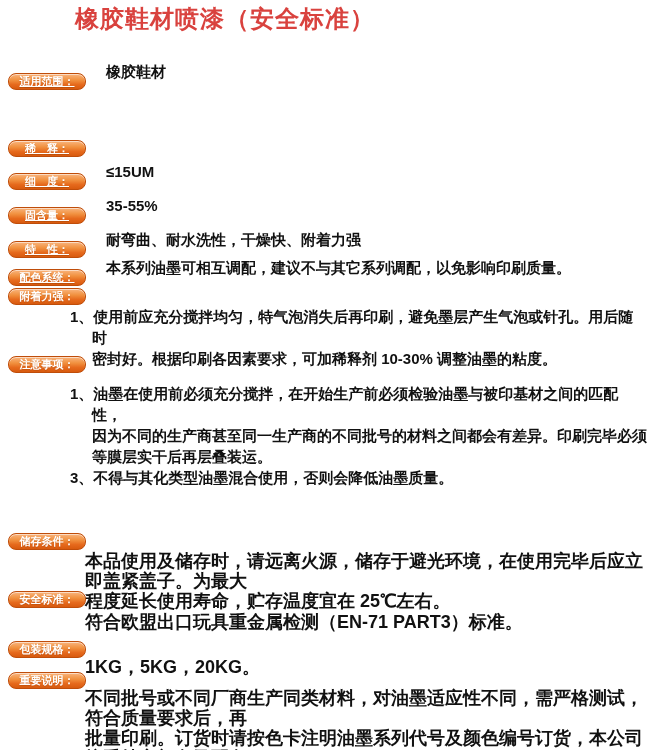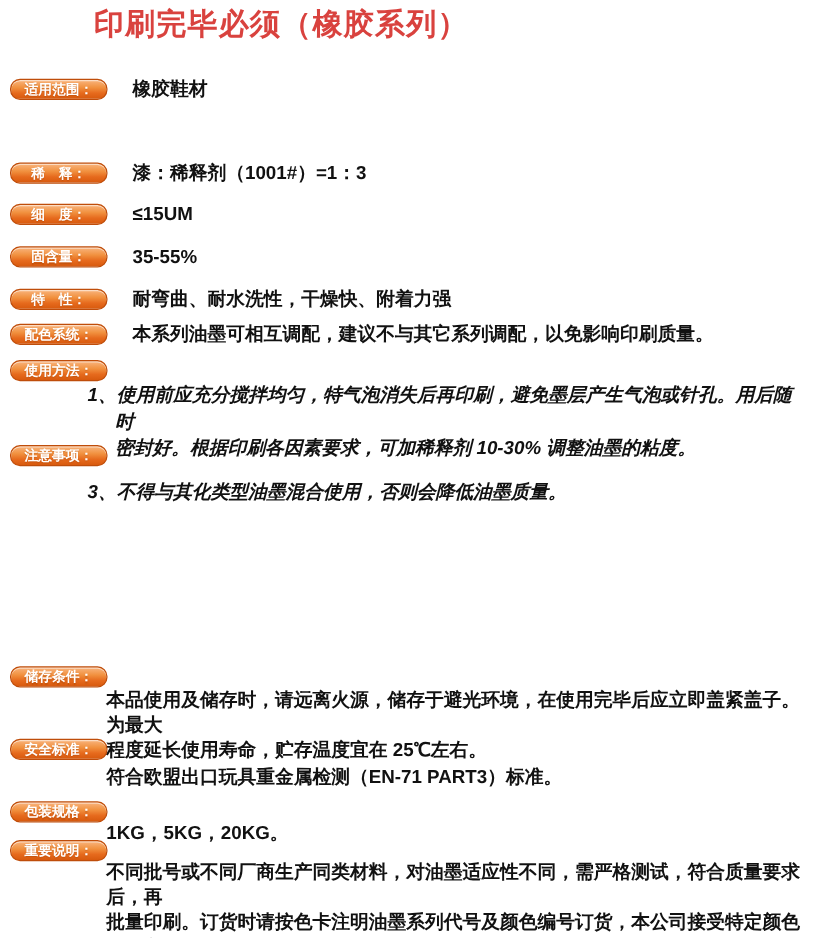--- a/index.html
+++ b/index.html
@@ -39,66 +39,64 @@
     font-weight: bold;
     white-space: nowrap;
     text-shadow: 0 1px 1px rgba(150,60,0,0.4);
   }
   .row {
     position: absolute;
     left: 8px;
     display: flex;
     align-items: flex-start;
   }
-  .row .badge { margin-top: 1px; }
+  .row .badge { margin-top: 11px; text-decoration: underline; }
   .row-text {
     margin-left: 20px;
     font-size: 15px;
     line-height: 19px;
     white-space: nowrap;
   }
   .abs-badge { position: absolute; left: 8px; }
   .list {
     position: absolute;
     left: 70px;
     width: 578px;
     font-size: 15px;
     line-height: 21px;
   }
   .list-item {
     padding-left: 22px;
     text-indent: -22px;
     white-space: pre-line;
-    font-style: italic;
   }
   .para {
     position: absolute;
     left: 85px;
     width: 563px;
-    font-size: 15px;
+    font-size: 18px;
     line-height: 20px;
     white-space: pre-line;
   }
 </style>
 </head>
 <body>
 
 <div class="page">
 
-  <div class="page-title">印刷完毕必须（橡胶系列）</div>
+  <div class="page-title">橡胶鞋材喷漆（安全标准）</div>
 
   <div class="row" style="top:62px">
     <span class="badge">适用范围：</span>
     <span class="row-text">橡胶鞋材</span>
   </div>
 
 
   <div class="row" style="top:129px">
     <span class="badge">稀　释：</span>
-    <span class="row-text">漆：稀释剂（1001#）=1：3</span>
   </div>
 
   <div class="row" style="top:162px">
     <span class="badge">细　度：</span>
     <span class="row-text">≤15UM</span>
   </div>
 
   <div class="row" style="top:196px">
     <span class="badge">固含量：</span>
     <span class="row-text">35-55%</span>
@@ -107,28 +105,31 @@
   <div class="row" style="top:230px">
     <span class="badge">特　性：</span>
     <span class="row-text">耐弯曲、耐水洗性，干燥快、附着力强</span>
   </div>
 
   <div class="row" style="top:258px">
     <span class="badge">配色系统：</span>
     <span class="row-text">本系列油墨可相互调配，建议不与其它系列调配，以免影响印刷质量。</span>
   </div>
 
-  <span class="badge abs-badge" style="top:288px">使用方法：</span>
+  <span class="badge abs-badge" style="top:288px">附着力强：</span>
   <div class="list" style="top:306px">
     <div class="list-item">1、使用前应充分搅拌均匀，特气泡消失后再印刷，避免墨层产生气泡或针孔。用后随时
 密封好。根据印刷各因素要求，可加稀释剂 10-30% 调整油墨的粘度。</div>
   </div>
 
   <span class="badge abs-badge" style="top:356px">注意事项：</span>
   <div class="list" style="top:383px">
+    <div class="list-item">1、油墨在使用前必须充分搅拌，在开始生产前必须检验油墨与被印基材之间的匹配性，
+因为不同的生产商甚至同一生产商的不同批号的材料之间都会有差异。印刷完毕必须
+等膜层实干后再层叠装运。</div>
     <div class="list-item">3、不得与其化类型油墨混合使用，否则会降低油墨质量。</div>
   </div>
 
   <span class="badge abs-badge" style="top:533px">储存条件：</span>
   <div class="para" style="top:551px">本品使用及储存时，请远离火源，储存于避光环境，在使用完毕后应立即盖紧盖子。为最大
 程度延长使用寿命，贮存温度宜在 25℃左右。</div>
 
   <span class="badge abs-badge" style="top:591px">安全标准：</span>
   <div class="para" style="top:612px">符合欧盟出口玩具重金属检测（EN-71 PART3）标准。</div>
 

